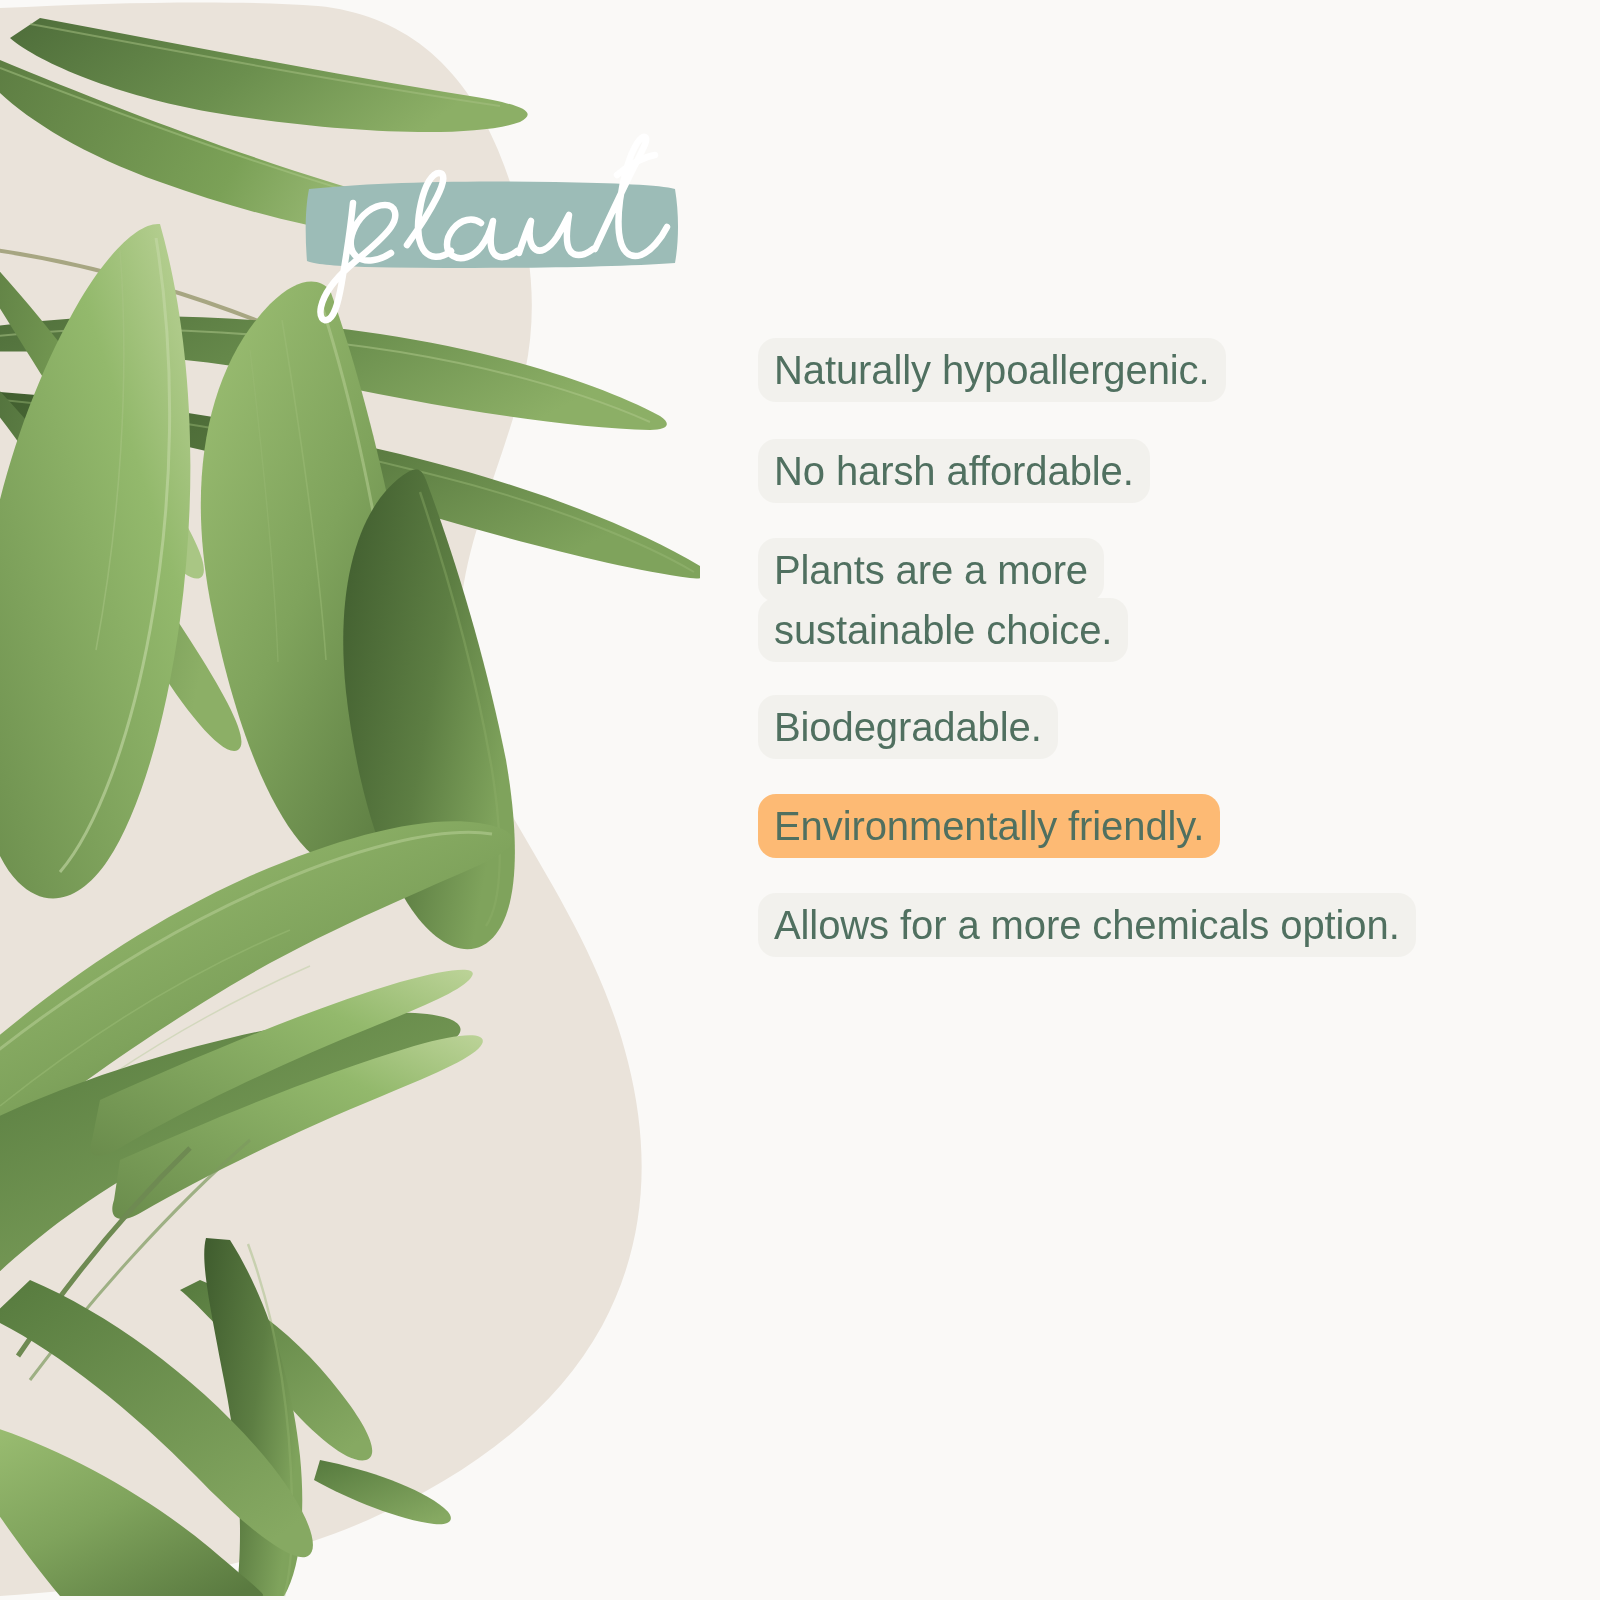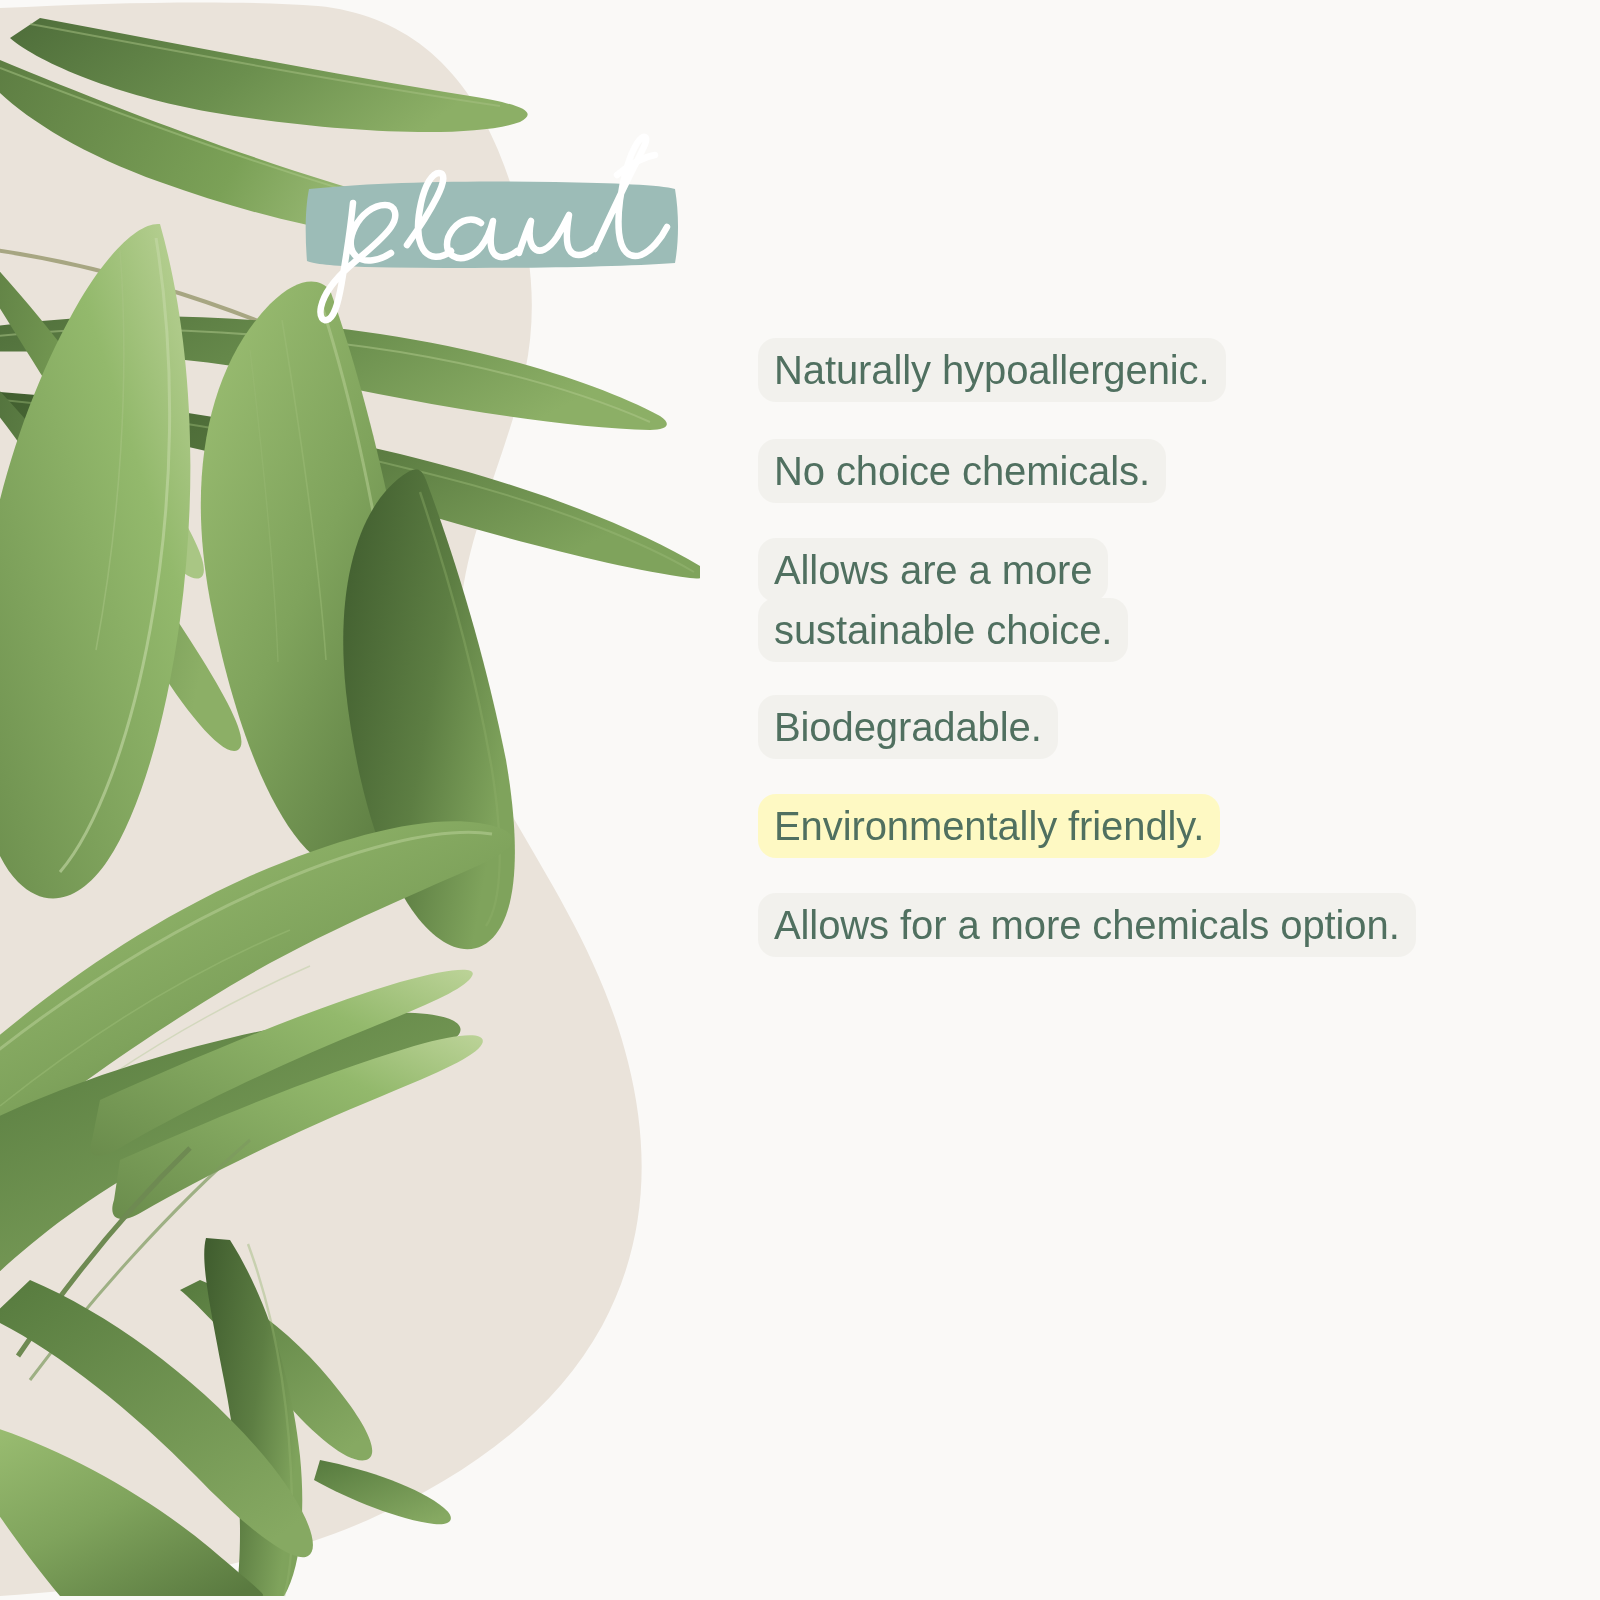--- a/index.html
+++ b/index.html
@@ -242,42 +242,42 @@
   <div id="benefits-list">
 
     <div class="benefit-item" style="margin-bottom:40px;">
       <span class="benefit-line-wrap">
         <span class="benefit-text" style="background: rgb(242, 241, 237); color: rgb(80, 112, 96);">Naturally hypoallergenic.</span>
       </span>
     </div>
 
     <div class="benefit-item" style="margin-bottom:38px;">
       <span class="benefit-line-wrap">
-        <span class="benefit-text" style="background: rgb(242, 241, 237); color: rgb(80, 112, 96);">No choice chemicals.</span>
+        <span class="benefit-text" style="background: rgb(242, 241, 237); color: rgb(80, 112, 96);">No harsh affordable.</span>
       </span>
     </div>
 
     <div class="benefit-item" style="margin-bottom:36px;">
       <span class="benefit-line-wrap">
-        <span class="benefit-text" style="background: rgb(242, 241, 237); color: rgb(80, 112, 96);">Allows are a more</span>
+        <span class="benefit-text" style="background: rgb(242, 241, 237); color: rgb(80, 112, 96);">Plants are a more</span>
       </span>
       <span class="benefit-line-wrap">
         <span class="benefit-text" style="background: rgb(242, 241, 237); color: rgb(80, 112, 96); text-align: right;">sustainable choice.</span>
       </span>
     </div>
 
     <div class="benefit-item" style="margin-bottom:38px;margin-top:32px;">
       <span class="benefit-line-wrap">
         <span class="benefit-text" style="background: rgb(242, 241, 237); color: rgb(80, 112, 96);">Biodegradable.</span>
       </span>
     </div>
 
     <div class="benefit-item" style="margin-bottom:38px;">
       <span class="benefit-line-wrap">
-        <span class="benefit-text" style="background: #fef9c3; color: rgb(80, 112, 96);">Environmentally friendly.</span>
+        <span class="benefit-text" style="background: #fdba74; color: rgb(80, 112, 96);">Environmentally friendly.</span>
       </span>
     </div>
 
     <div class="benefit-item">
       <span class="benefit-line-wrap">
         <span class="benefit-text" style="background: rgb(242, 241, 237); color: rgb(80, 112, 96);">Allows for a more chemicals option.</span>
       </span>
     </div>
 
   </div>

